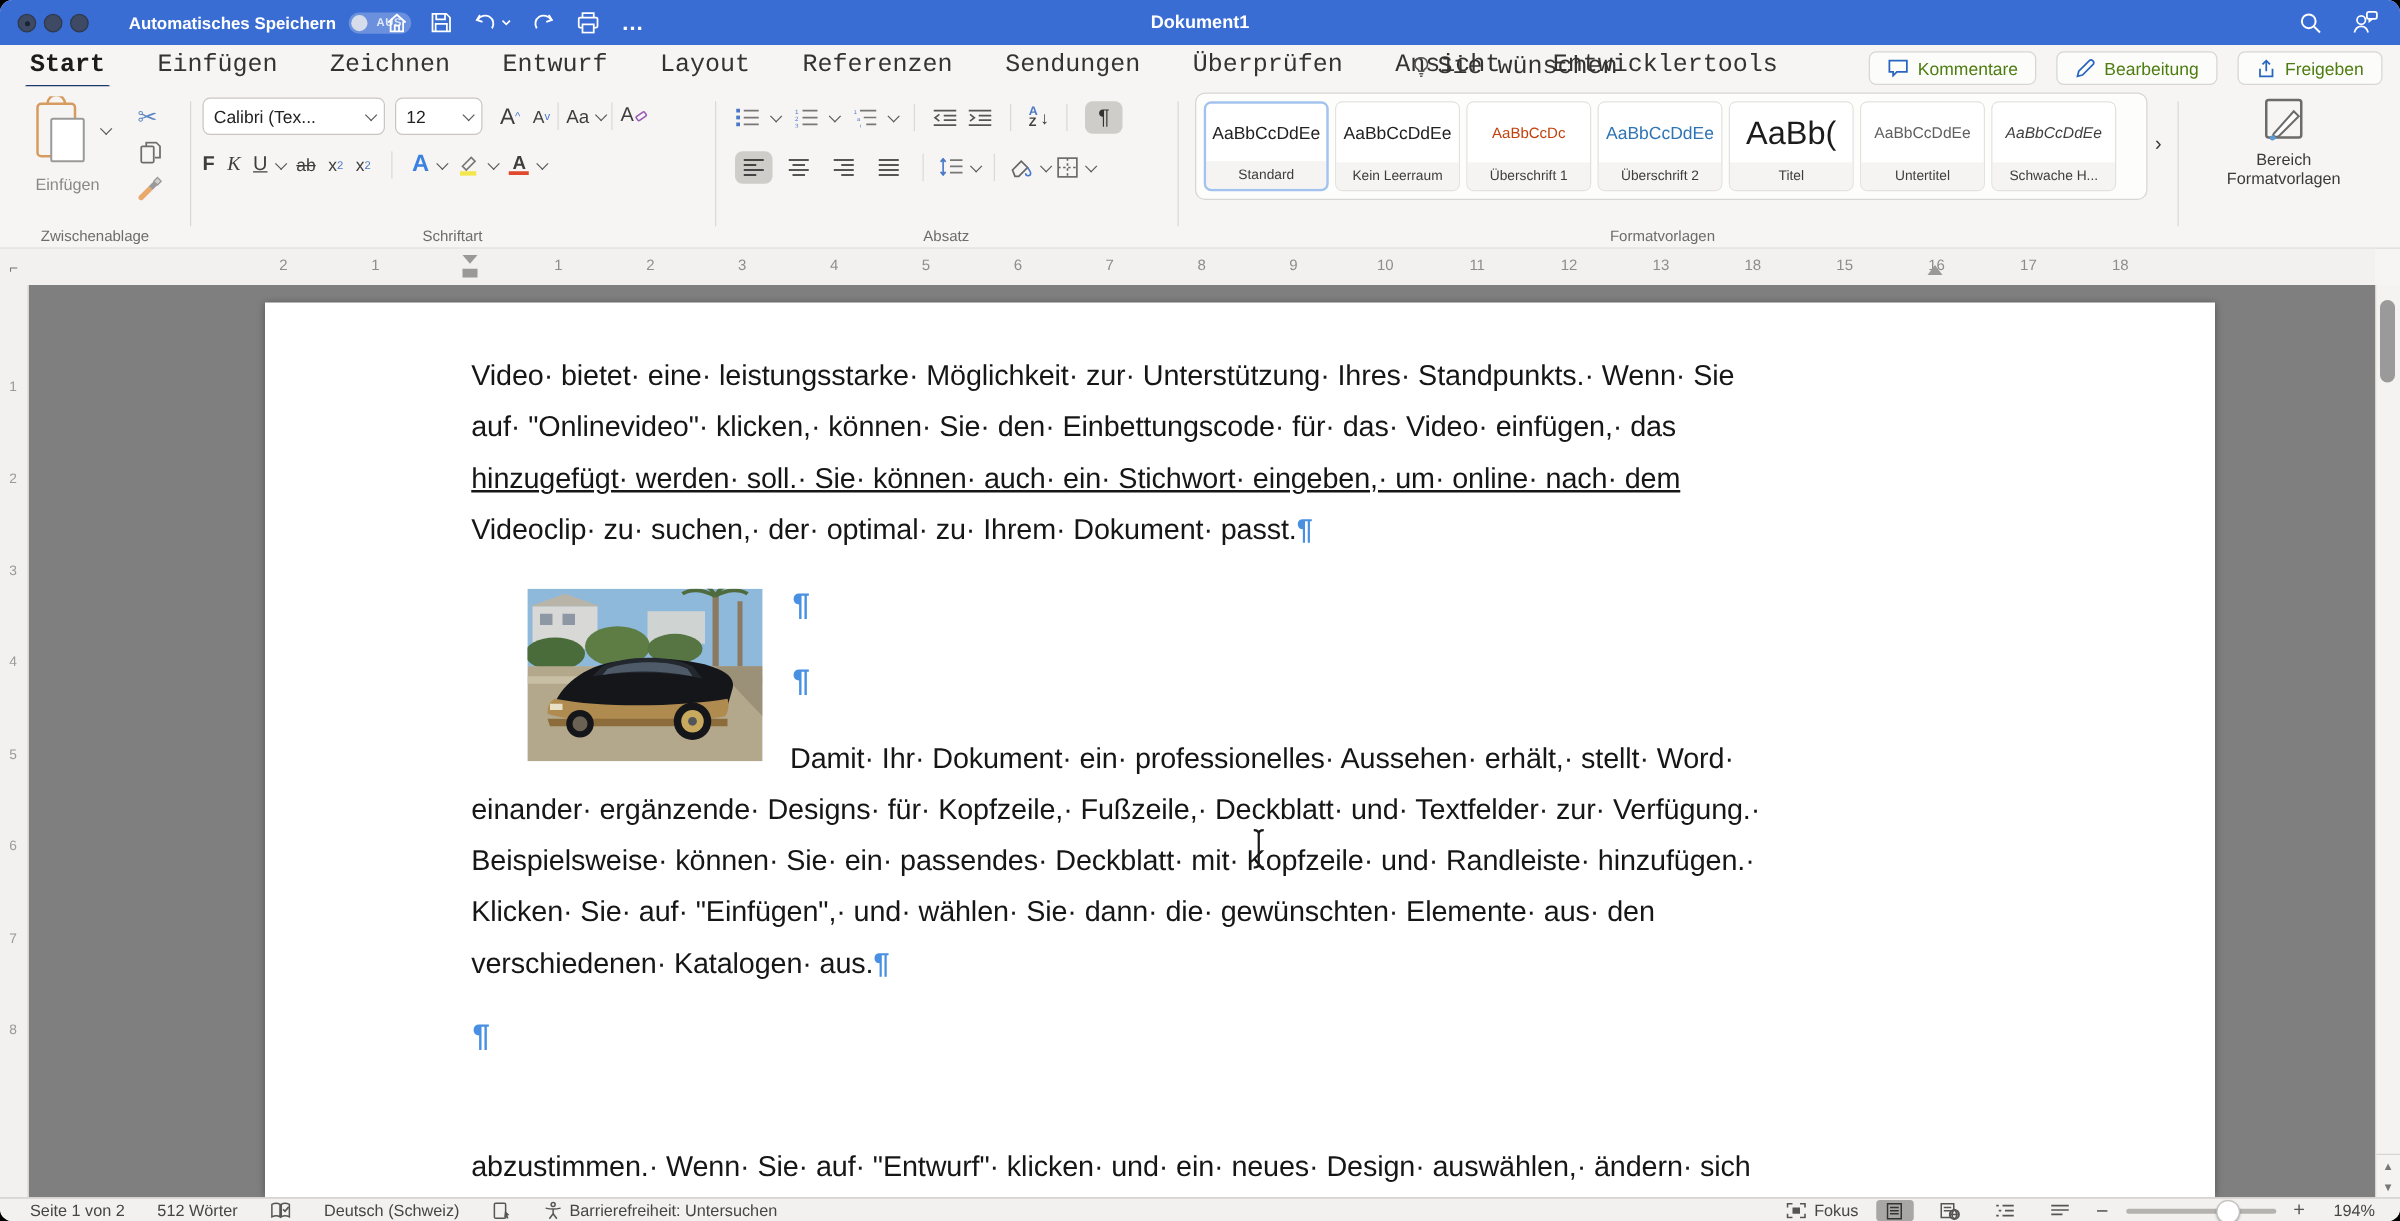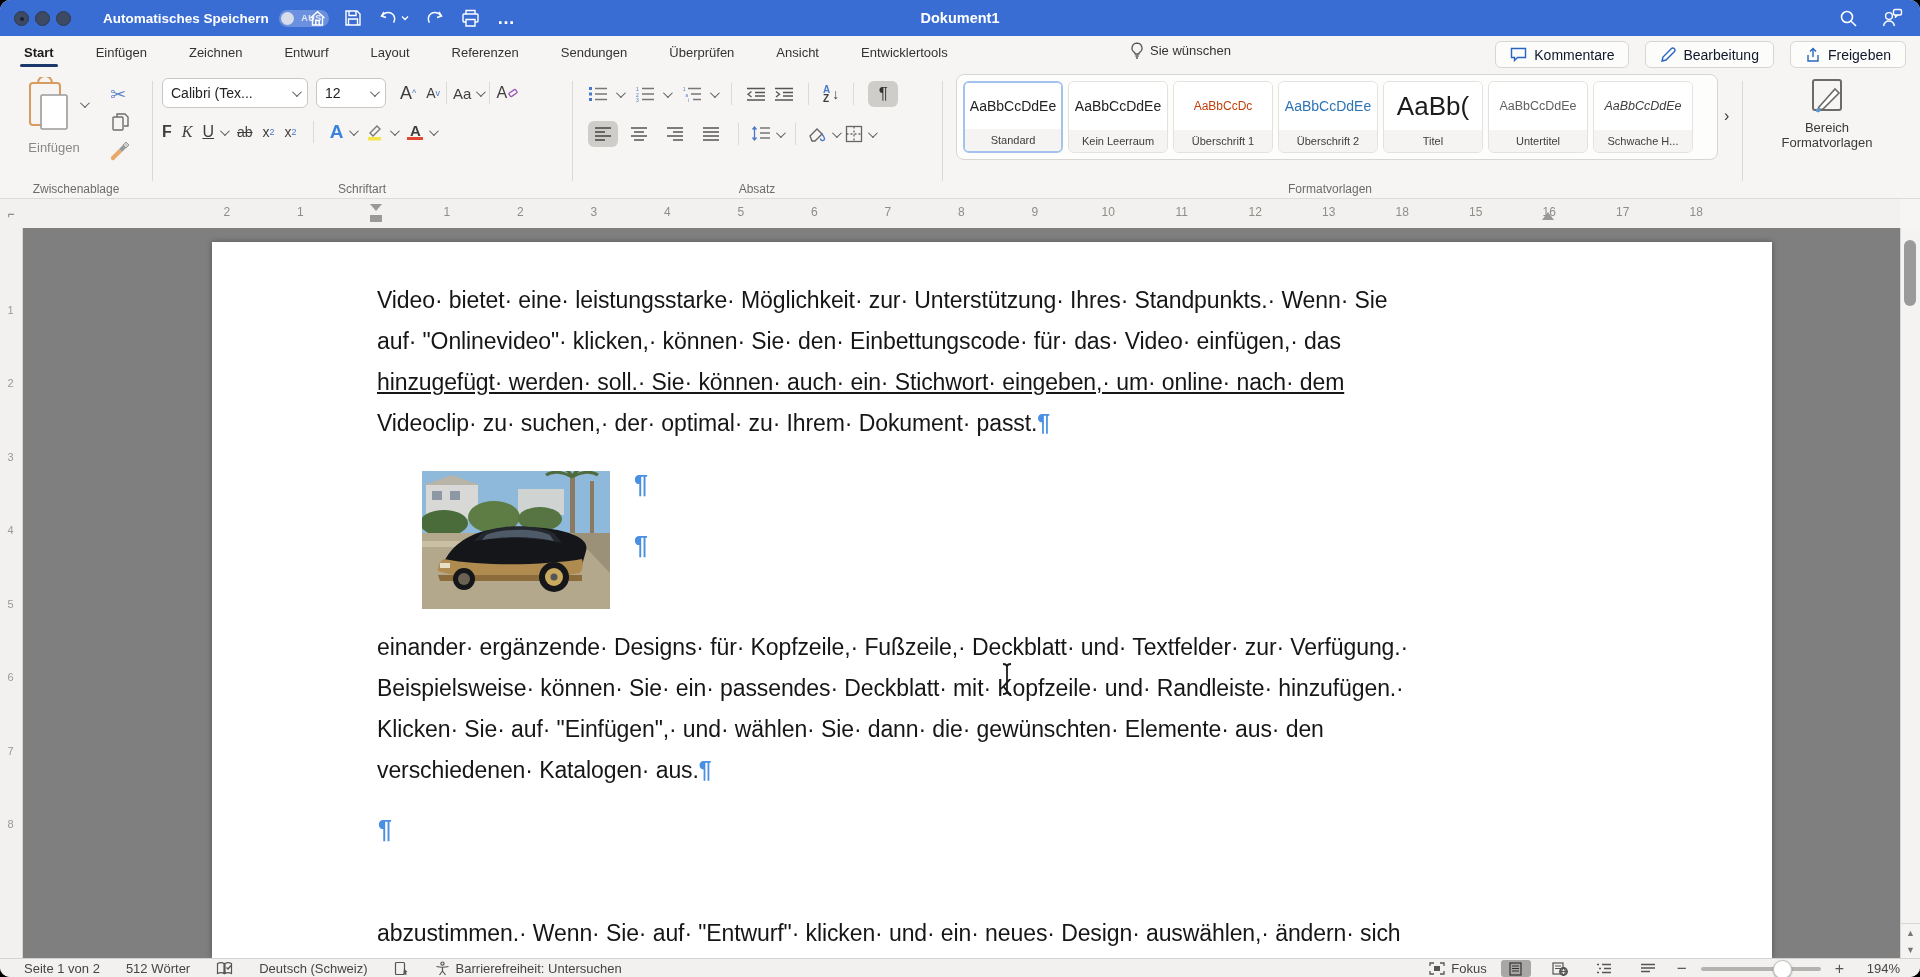--- a/index.html
+++ b/index.html
@@ -13,26 +13,26 @@
   .toggle{width:50px;height:17px;border-radius:9px;background:rgba(255,255,255,.25);display:flex;align-items:center;position:relative;}
   .toggle .knob{position:absolute;left:2px;top:2px;width:13px;height:13px;border-radius:50%;background:#d6dcea;}
   .toggle .state{position:absolute;right:7px;font-size:9px;font-weight:bold;color:rgba(255,255,255,.8);letter-spacing:.5px;}
   .tb-icons{position:absolute;left:308px;top:0;height:36px;display:flex;align-items:center;gap:17px;color:#fff;}
   .tb-icons svg{display:block}
   .tb-title{position:absolute;left:0;top:0;width:1920px;height:36px;display:flex;align-items:center;justify-content:center;color:#fff;font-size:14.5px;font-weight:bold;pointer-events:none;}
   .tb-right{position:absolute;right:16px;top:0;height:36px;display:flex;align-items:center;gap:22px;color:#fff;}
   
   .tabrow{position:absolute;left:0;top:36px;width:1920px;height:33px;background:#f6f5f3;}
   .tabs{position:absolute;left:22px;top:0;height:33px;display:flex;align-items:center;gap:38px;}
-  .tab{font-size:13px;color:#333;position:relative;padding:6px 2px;cursor:default;white-space:nowrap;display:flex;align-items:center;gap:6px;}
+  .tab{font-size:20px;color:#333;position:relative;padding:6px 2px;cursor:default;white-space:nowrap;display:flex;align-items:center;gap:6px;font-family:Liberation Mono, monospace;}
   .tab.active{font-weight:bold;color:#1c1c1c;}
   .tab.active::after{content:"";position:absolute;left:-2px;right:-2px;bottom:-1px;height:3.5px;background:#1b3a6b;border-radius:2px;}
   .tab .bulb{color:#555}
   .actionbtns{position:absolute;right:14px;top:5px;display:flex;gap:16px;}
-  .abtn{height:25px;padding:0 14px;background:#fcfcfb;border:1px solid #d8d6d3;border-radius:6px;display:flex;align-items:center;gap:7px;color:#0f172a;font-size:14px;}
+  .abtn{height:25px;padding:0 14px;background:#fcfcfb;border:1px solid #d8d6d3;border-radius:6px;display:flex;align-items:center;gap:7px;color:#4d7c0f;font-size:14px;}
   
   .ribbon{position:absolute;left:0;top:69px;width:1920px;height:129px;background:#f6f5f3;border-bottom:1px solid #dddbd8;}
   .vsep{position:absolute;top:12px;height:100px;width:1px;background:#dbd9d6;}
   .grouplabel{position:absolute;top:113px;font-size:12px;color:#6e6c6a;text-align:center;}
   .minisep{display:inline-block;width:1px;height:22px;background:#dcdad7;margin:0 6px;vertical-align:middle;}
   .chev{display:inline-block;width:6px;height:6px;border-right:1.6px solid #5a5a5a;border-bottom:1.6px solid #5a5a5a;transform:rotate(45deg) translateY(-2px);}
   .rbtn{display:inline-flex;align-items:center;justify-content:center;color:#3e3e3e;}
   .pastegrp{position:absolute;left:14px;top:8px;width:130px;}
   .paste-label{position:absolute;left:2px;top:63px;width:76px;text-align:center;font-size:13px;color:#8a8886;}
   .fontrow1{position:absolute;left:162px;top:9px;display:flex;align-items:center;}
@@ -530,20 +530,21 @@
           <circle cx="132" cy="106" r="9" fill="#c9a95e"></circle>
           <circle cx="132" cy="106" r="3.5" fill="#53555a"></circle>
           <circle cx="42" cy="108" r="11" fill="#14161a"></circle>
           <circle cx="42" cy="108" r="6" fill="#6b6253"></circle>
           <rect x="18" y="92" width="10" height="5" fill="#e8dfc7"></rect>
         </svg>
       </div>
       <div class="pilc-abs" style="left:422px;top:222px;">¶</div>
       <div class="pilc-abs" style="left:422px;top:283px;">¶</div>
 
+      <div class="dline" style="top:344px;left:420px;width:935px;">Damit· Ihr· Dokument· ein· professionelles· Aussehen· erhält,· stellt· Word·</div>
       <div class="dline" style="top:385px;">einander· ergänzende· Designs· für· Kopfzeile,· Fußzeile,· Deckblatt· und· Textfelder· zur· Verfügung.·</div>
       <div class="dline" style="top:426px;">Beispielsweise· können· Sie· ein· passendes· Deckblatt· mit· Kopfzeile· und· Randleiste· hinzufügen.·</div>
       <div class="dline" style="top:467px;">Klicken· Sie· auf· "Einfügen",· und· wählen· Sie· dann· die· gewünschten· Elemente· aus· den</div>
       <div class="dline" style="top:508px;"><span>verschiedenen· Katalogen· aus.</span><span class="pilc">¶</span></div>
 
       <div class="pilc-abs" style="left:166px;top:567px;">¶</div>
 
       <div class="dline" style="top:671px;">abzustimmen.· Wenn· Sie· auf· "Entwurf"· klicken· und· ein· neues· Design· auswählen,· ändern· sich</div>
 
       <div class="ibeam">

